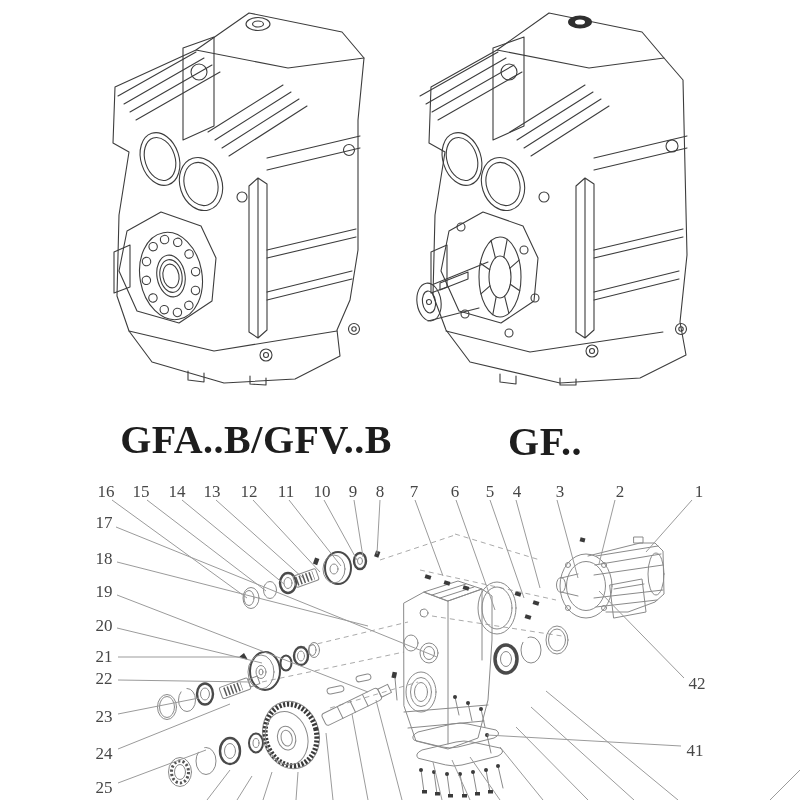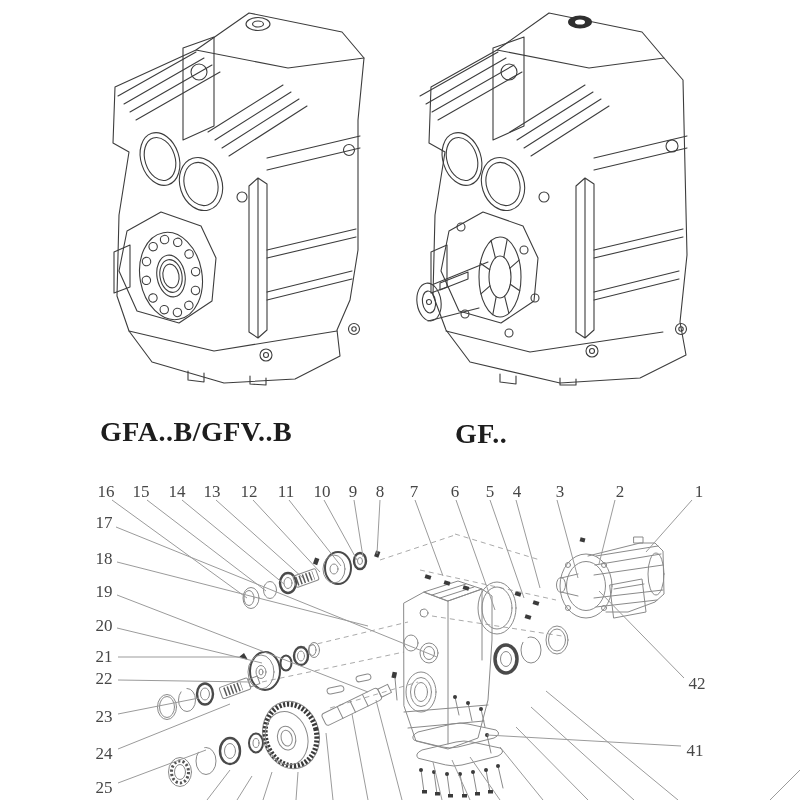--- a/index.html
+++ b/index.html
@@ -1,20 +1,20 @@
 <!DOCTYPE html>
 <html><head>
 <meta charset="utf-8">
 <style>
   html,body{margin:0;padding:0;background:#ffffff;}
   .stage{position:relative;width:800px;height:800px;background:#ffffff;overflow:hidden;
          font-family:"Liberation Serif", serif;}
   .stage svg{position:absolute;left:0;top:0;}
-  .caption{position:absolute;text-align:left;font-weight:700;color:#1d1d1d;
-           font-size:28px;letter-spacing:.5px;font-family:"Liberation Serif", serif;}
+  .caption{position:absolute;text-align:center;font-weight:700;color:#1d1d1d;
+           font-size:40px;letter-spacing:.5px;font-family:"Liberation Serif", serif;}
   #cap-left{left:100px;top:416px;width:312px;}
   #cap-right{left:455px;top:418px;width:180px;}
   .callout-num{font:17px "Liberation Serif", serif;fill:#474747;}
   
   .dwg{stroke:#3d3d3d;stroke-width:1.1;fill:none;stroke-linejoin:round;stroke-linecap:round;}
   .exp{stroke:#8a8a8a;stroke-width:1;fill:none;stroke-linejoin:round;stroke-linecap:round;}
   .expd{stroke:#4a4a4a;fill:none;stroke-linejoin:round;stroke-linecap:round;}
   .dash{stroke:#a0a0a0;stroke-width:.9;fill:none;stroke-dasharray:5 4;}
   .dark{fill:#3b3b3b;stroke:none;}
 </style>

